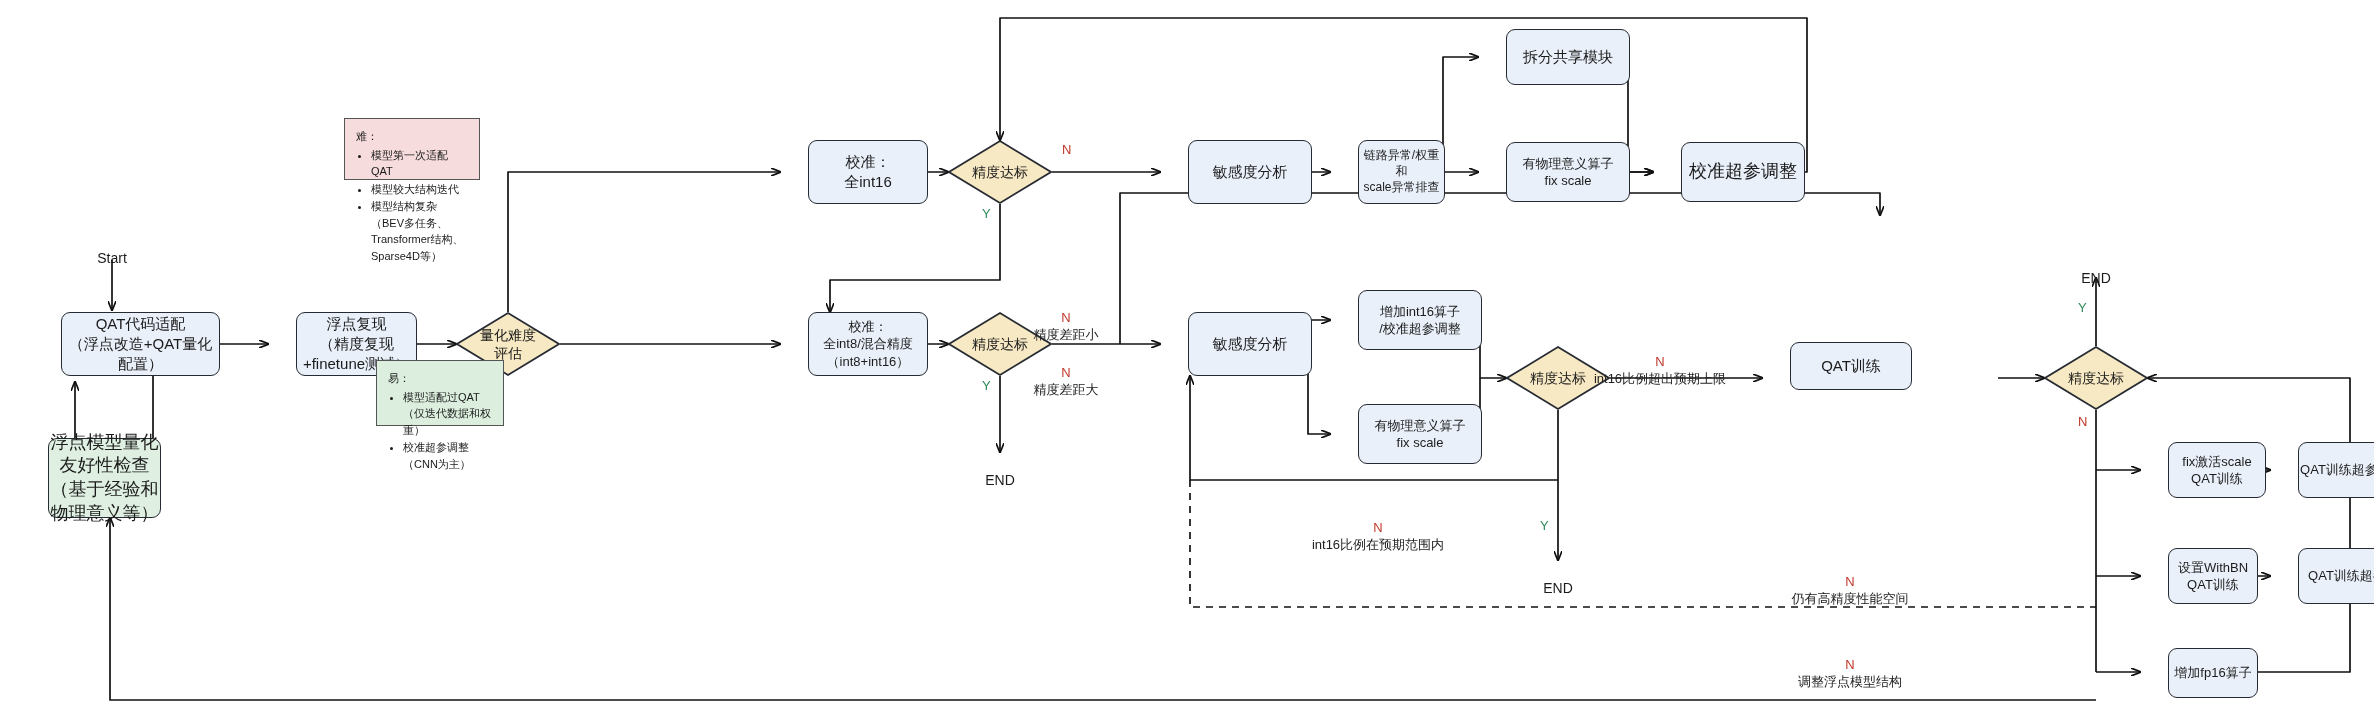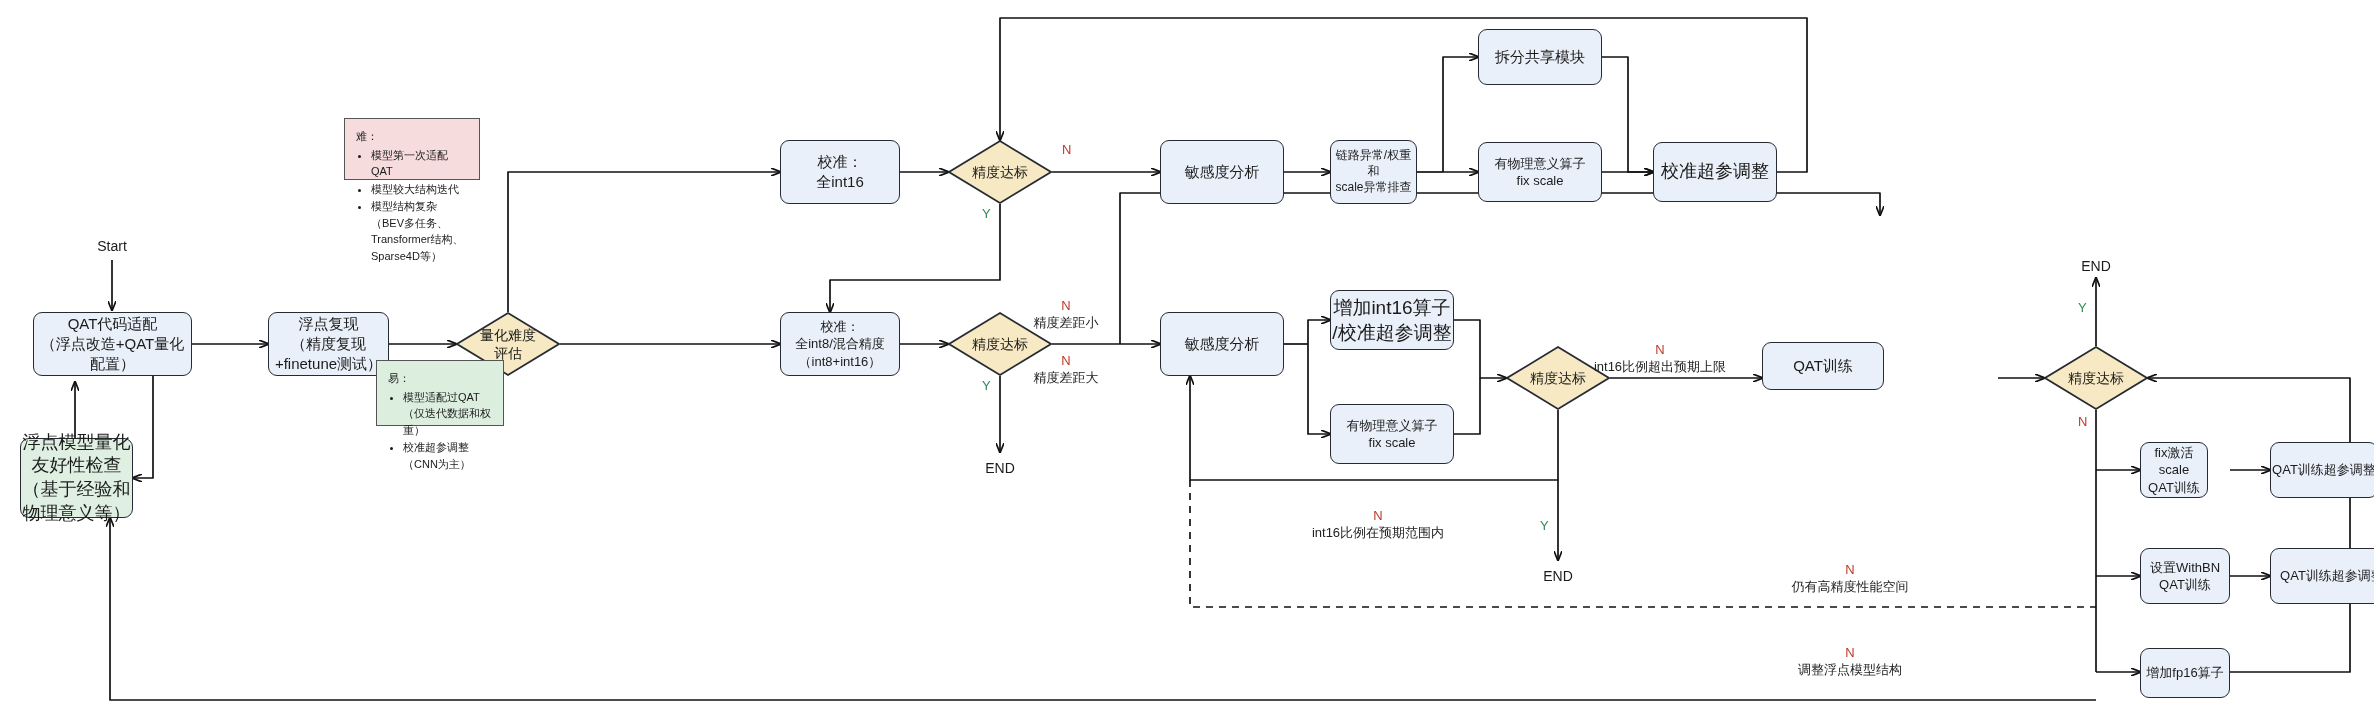--- a/index.html
+++ b/index.html
@@ -30,20 +30,21 @@
   .node {
     position: absolute;
     box-sizing: border-box;
     display: flex;
     align-items: center;
     justify-content: center;
     text-align: center;
     color: #1b1b1b;
     line-height: 1.32;
     white-space: pre-line;
+    margin-left: 28px;
   }
   .proc {
     background: #eaf0fa;
     border: 1.7px solid #262b33;
     border-radius: 9px;
     font-size: 15px;
   }
   .proc.green {
     background: #dff0e2;
   }
@@ -89,21 +90,21 @@
   .lbl {
     position: absolute;
     font-size: 13px;
     color: #1b1b1b;
     white-space: nowrap;
   }
   .lbl.n { color: #c0392b; font-size: 13px; }
   .lbl.y { color: #2e8b57; font-size: 13px; }
   .lbl.small { font-size: 13px; color: #222; text-align: center; }
   .lbl.term { font-size: 14px; color: #1b1b1b; }
-  .ctr { transform: translateX(-50%); }
+  .ctr { transform: translateX(-50%); margin-top: 12px; }
 </style>
 </head>
 <body>
 
 <div id="canvas">
 
   <svg id="wires" viewBox="0 0 2374 720">
     <defs>
       <marker id="arw" markerWidth="10" markerHeight="8" refX="9" refY="4" orient="auto" markerUnits="userSpaceOnUse">
         <path d="M0,0 L10,4 L0,8" fill="none" stroke="#111" stroke-width="1.7" stroke-linejoin="miter"></path>
@@ -216,29 +217,29 @@
 fix scale</div>
 
   <div class="node proc" style="left:1653px; top:142px; width:124px; height:60px; font-size:18px;">校准超参调整</div>
 
   <div class="node proc" style="left:780px; top:312px; width:120px; height:64px; font-size:13px;">校准：
 全int8/混合精度
 （int8+int16）</div>
 
   <div class="node proc" style="left:1160px; top:312px; width:124px; height:64px;">敏感度分析</div>
 
-  <div class="node proc" style="left:1330px; top:290px; width:124px; height:60px; font-size:19px;">增加int16算子
+  <div class="node proc" style="left:1330px; top:290px; width:124px; height:60px; font-size:13px;">增加int16算子
 /校准超参调整</div>
 
   <div class="node proc" style="left:1330px; top:404px; width:124px; height:60px; font-size:13px;">有物理意义算子
 fix scale</div>
 
   <div class="node proc" style="left:1762px; top:342px; width:122px; height:48px;">QAT训练</div>
 
-  <div class="node proc" style="left:2140px; top:442px; width:68px; height:56px; font-size:13px;">fix激活scale
+  <div class="node proc" style="left:2140px; top:442px; width:98px; height:56px; font-size:13px;">fix激活scale
 QAT训练</div>
 
   <div class="node proc" style="left:2270px; top:442px; width:108px; height:56px; font-size:13px;">QAT训练超参调整</div>
 
   <div class="node proc" style="left:2140px; top:548px; width:90px; height:56px; font-size:13px;">设置WithBN
 QAT训练</div>
 
   <div class="node proc" style="left:2270px; top:548px; width:124px; height:56px; font-size:13px;">QAT训练超参调整</div>
 
   <div class="node proc" style="left:2140px; top:648px; width:90px; height:50px; font-size:13px;">增加fp16算子</div>

